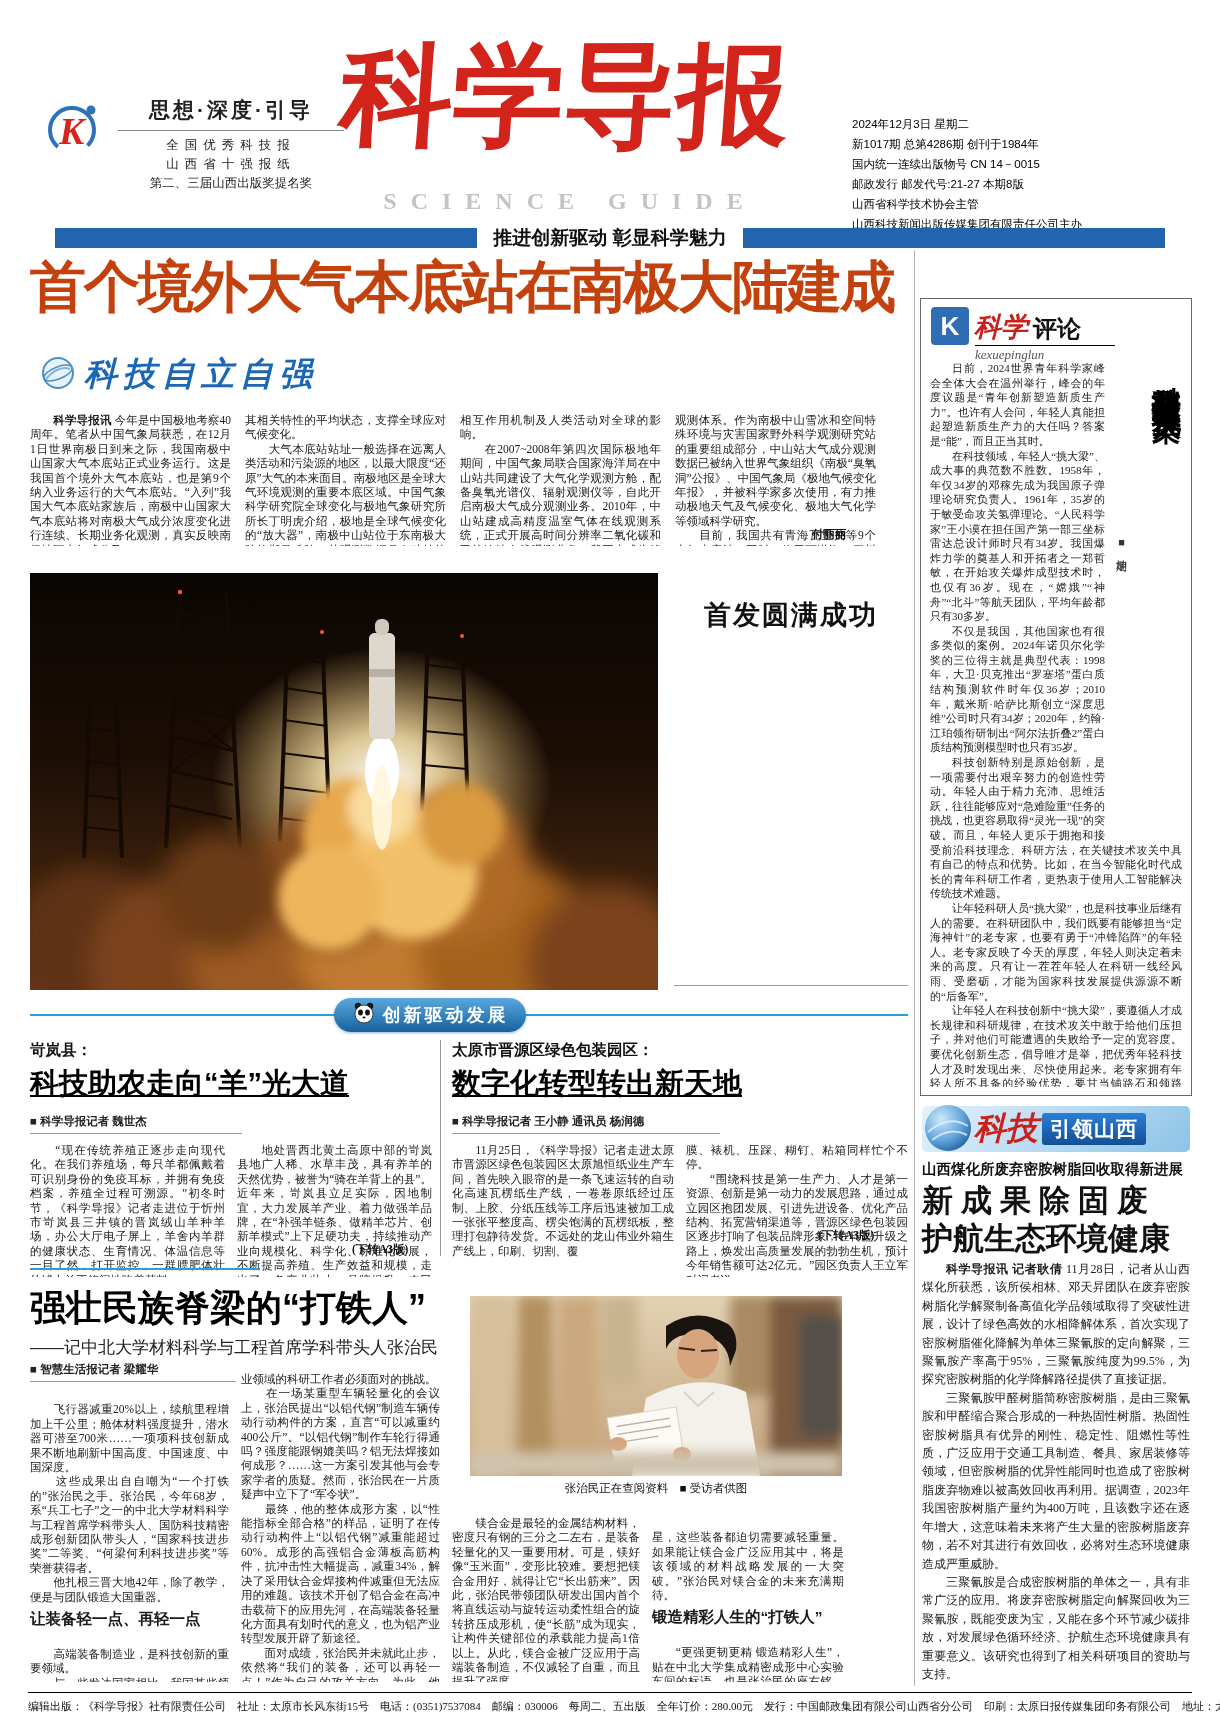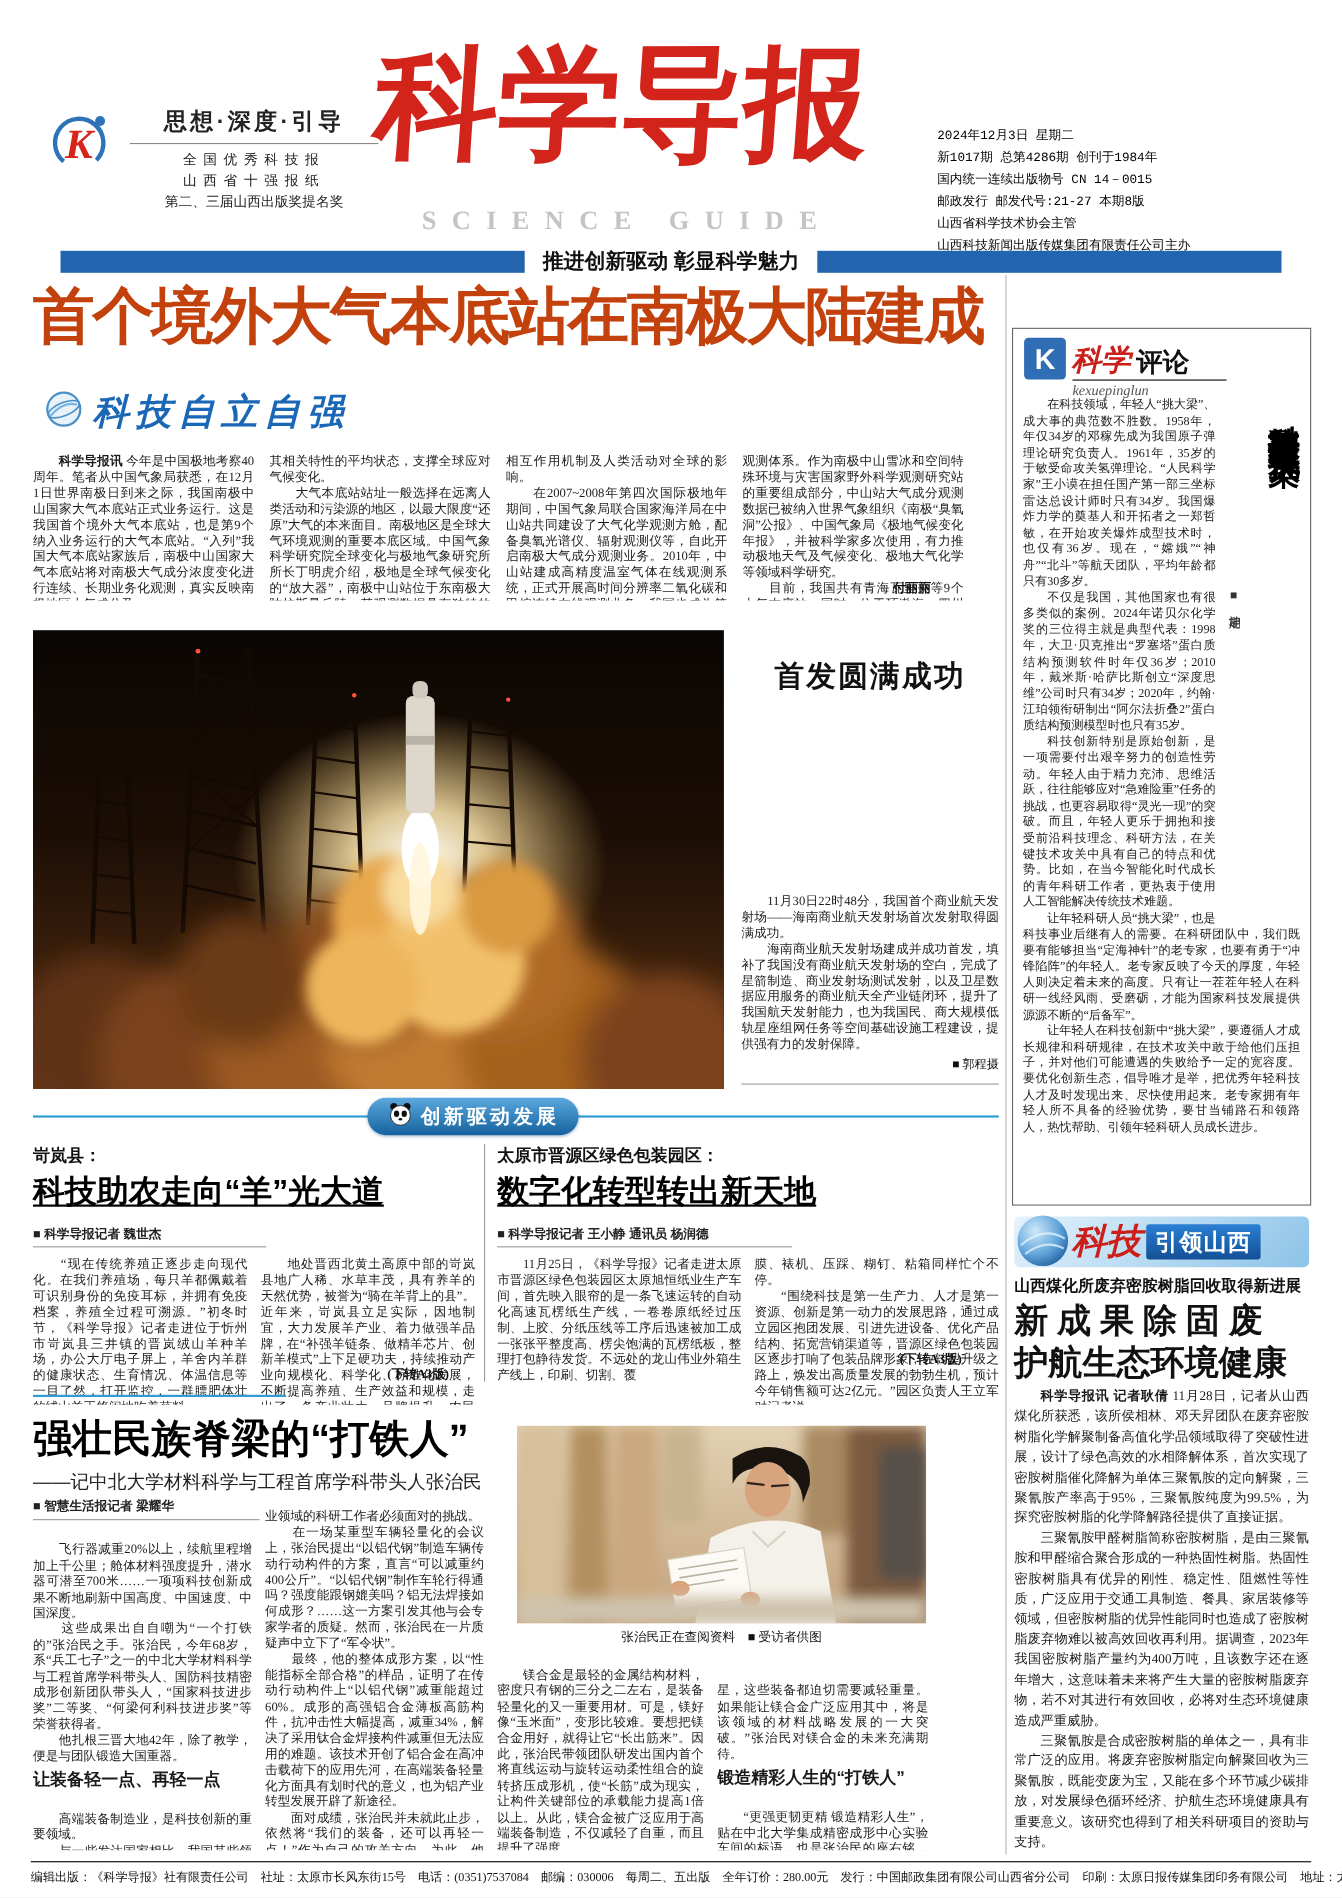--- a/index.html
+++ b/index.html
@@ -1,19 +1,19 @@
 <!DOCTYPE html>
 <html><head>
 <meta charset="utf-8">
 <style>
   html,body{margin:0;padding:0;background:#e9e9e9;}
   #page{position:relative;width:1220px;height:1725px;background:#fff;overflow:hidden;
         font-family:"Liberation Sans","DejaVu Sans",sans-serif;color:#111;}
   .abs{position:absolute;}
-  .serif{font-family:Liberation Mono, monospace;}
+  .serif{font-family:Liberation Sans, sans-serif;}
   .sans{font-family:"Liberation Sans","DejaVu Sans",sans-serif;}
   .b{font-weight:bold;}
   
   .slogan-block{left:110px;top:96px;width:242px;text-align:center;}
   .slogan{font-size:21px;font-weight:600;letter-spacing:3px;color:#222;}
   .slogan-rule{border-top:1px solid #888;margin:6px 8px 5px 8px;}
   .award{font-size:12.5px;line-height:1.5;color:#222;}
   .award.ls{letter-spacing:6px;}
   .brand-title{left:285px;top:26px;width:560px;text-align:center;font-size:112px;line-height:1.25;
                font-weight:900;color:#d3241c;transform:skewX(-4deg);font-family:"Liberation Serif","DejaVu Serif",serif;}
@@ -236,25 +236,20 @@
         <rect x="339" y="60" width="26" height="106" rx="6" fill="#ded8cc" stroke="#b0a globalize" stroke-width="0"></rect>
         <rect x="339" y="60" width="26" height="106" rx="6" fill="#ded8cc"></rect>
         <rect x="339" y="96" width="26" height="8" fill="#b8b2a6"></rect>
         <rect x="345" y="46" width="14" height="16" rx="6" fill="#cfc9bd"></rect>
       </g>
     </svg>
   </div>
 
   <div class="abs cap-block">
     <div class="cap-title">首发圆满成功</div>
-    <div class="cap-body">
-      <div class="smallbody">　　11月30日22时48分，我国首个商业航天发射场——海南商业航天发射场首次发射取得圆满成功。</div>
-      <div class="smallbody">　　海南商业航天发射场建成并成功首发，填补了我国没有商业航天发射场的空白，完成了星箭制造、商业发射场测试发射，以及卫星数据应用服务的商业航天全产业链闭环，提升了我国航天发射能力，也为我国民、商大规模低轨星座组网任务等空间基础设施工程建设，提供强有力的发射保障。</div>
-      <div class="cap-credit">■ 郭程摄</div>
-    </div>
   </div>
 
   <div class="abs blue-line" style="left:30px;top:1014px;width:878px;"></div>
 
   <div class="abs sec-badge">
     <span>
       <svg width="24" height="24" viewBox="0 0 24 24">
         <circle cx="6" cy="5" r="3.2" fill="#111"></circle>
           <circle cx="18" cy="5" r="3.2" fill="#111"></circle>
         <circle cx="12" cy="13" r="9" fill="#fff" stroke="#222" stroke-width="0.8"></circle>
@@ -367,20 +362,21 @@
         <div class="clogo-brand">科学</div>
         <div class="clogo-suffix">评论</div>
       </div>
       <div class="clogo-pinyin">kexuepinglun</div>
     </div>
     <div class="comment-body">
       <div class="v-float">
         <div class="v-title">科技创新要敢让年轻人『挑大梁』</div>
         <div class="v-author">■ 胡定坤</div>
       </div>
+      <p>日前，2024世界青年科学家峰会全体大会在温州举行，峰会的年度议题是“青年创新塑造新质生产力”。也许有人会问，年轻人真能担起塑造新质生产力的大任吗？答案是“能”，而且正当其时。</p>
       <p>在科技领域，年轻人“挑大梁”、成大事的典范数不胜数。1958年，年仅34岁的邓稼先成为我国原子弹理论研究负责人。1961年，35岁的于敏受命攻关氢弹理论。“人民科学家”王小谟在担任国产第一部三坐标雷达总设计师时只有34岁。我国爆炸力学的奠基人和开拓者之一郑哲敏，在开始攻关爆炸成型技术时，也仅有36岁。现在，“嫦娥”“神舟”“北斗”等航天团队，平均年龄都只有30多岁。</p>
       <p>不仅是我国，其他国家也有很多类似的案例。2024年诺贝尔化学奖的三位得主就是典型代表：1998年，大卫·贝克推出“罗塞塔”蛋白质结构预测软件时年仅36岁；2010年，戴米斯·哈萨比斯创立“深度思维”公司时只有34岁；2020年，约翰·江珀领衔研制出“阿尔法折叠2”蛋白质结构预测模型时也只有35岁。</p>
       <p>科技创新特别是原始创新，是一项需要付出艰辛努力的创造性劳动。年轻人由于精力充沛、思维活跃，往往能够应对“急难险重”任务的挑战，也更容易取得“灵光一现”的突破。而且，年轻人更乐于拥抱和接受前沿科技理念、科研方法，在关键技术攻关中具有自己的特点和优势。比如，在当今智能化时代成长的青年科研工作者，更热衷于使用人工智能解决传统技术难题。</p>
       <p>让年轻科研人员“挑大梁”，也是科技事业后继有人的需要。在科研团队中，我们既要有能够担当“定海神针”的老专家，也要有勇于“冲锋陷阵”的年轻人。老专家反映了今天的厚度，年轻人则决定着未来的高度。只有让一茬茬年轻人在科研一线经风雨、受磨砺，才能为国家科技发展提供源源不断的“后备军”。</p>
       <p>让年轻人在科技创新中“挑大梁”，要遵循人才成长规律和科研规律，在技术攻关中敢于给他们压担子，并对他们可能遭遇的失败给予一定的宽容度。要优化创新生态，倡导唯才是举，把优秀年轻科技人才及时发现出来、尽快使用起来。老专家拥有年轻人所不具备的经验优势，要甘当铺路石和领路人，热忱帮助、引领年轻科研人员成长进步。</p>
 
     </div>
   </div>
 
   <div class="abs sx-banner">

